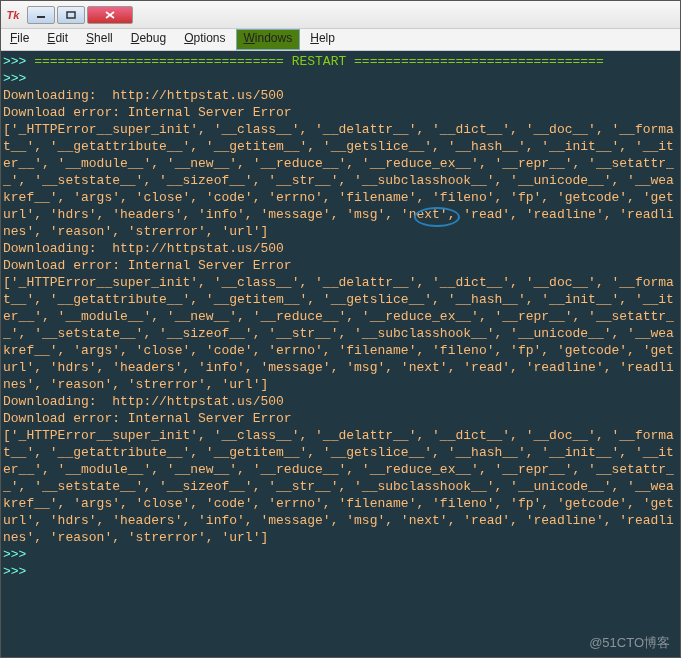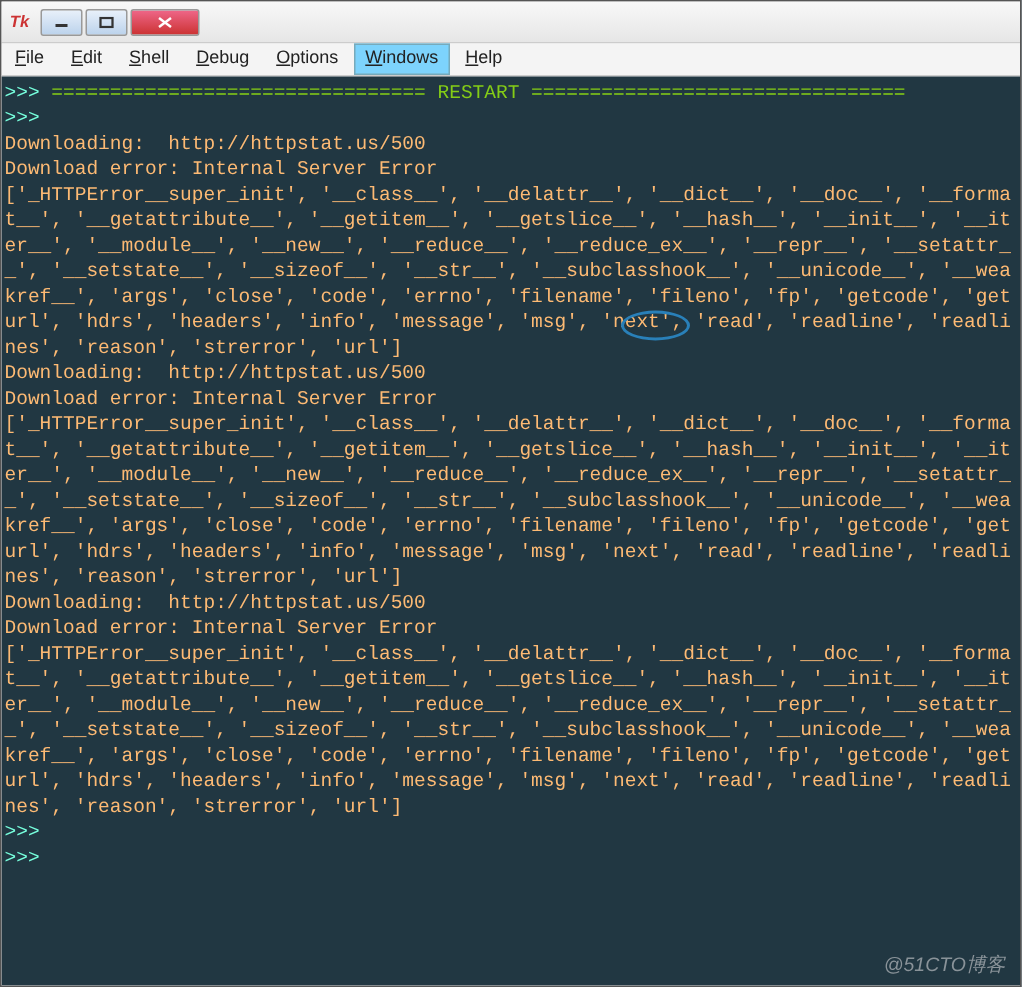--- a/index.html
+++ b/index.html
@@ -51,21 +51,21 @@
     border-bottom: 1px solid #ccc;
     gap: 2px;
   }
   .menu-item {
     padding: 2px 8px;
     font-size: 12px;
     color: #222;
   }
   .menu-item.active {
     border: 1px solid #7ab;
-    background: #7dd3fc;
+    background: #4d7c0f;
     padding: 1px 7px;
   }
   .terminal {
     background: #213742;
     color: #cfd8d8;
     font-family: "Courier New", monospace;
     font-size: 13px;
     line-height: 17px;
     padding: 2px 2px 2px 2px;
     height: 606px;
@@ -87,21 +87,20 @@
     top: 156px;
     pointer-events: none;
   }
   .watermark {
     position: absolute;
     right: 10px;
     bottom: 6px;
     color: #8a9399;
     font-size: 13px;
     font-family: sans-serif;
-    font-style: italic;
   }
 </style>
 </head>
 <body>
 
 <div class="titlebar">
   <span class="tk-icon">Tk</span>
   <div class="winbtns">
     <div class="winbtn min">
       <svg width="10" height="8">

